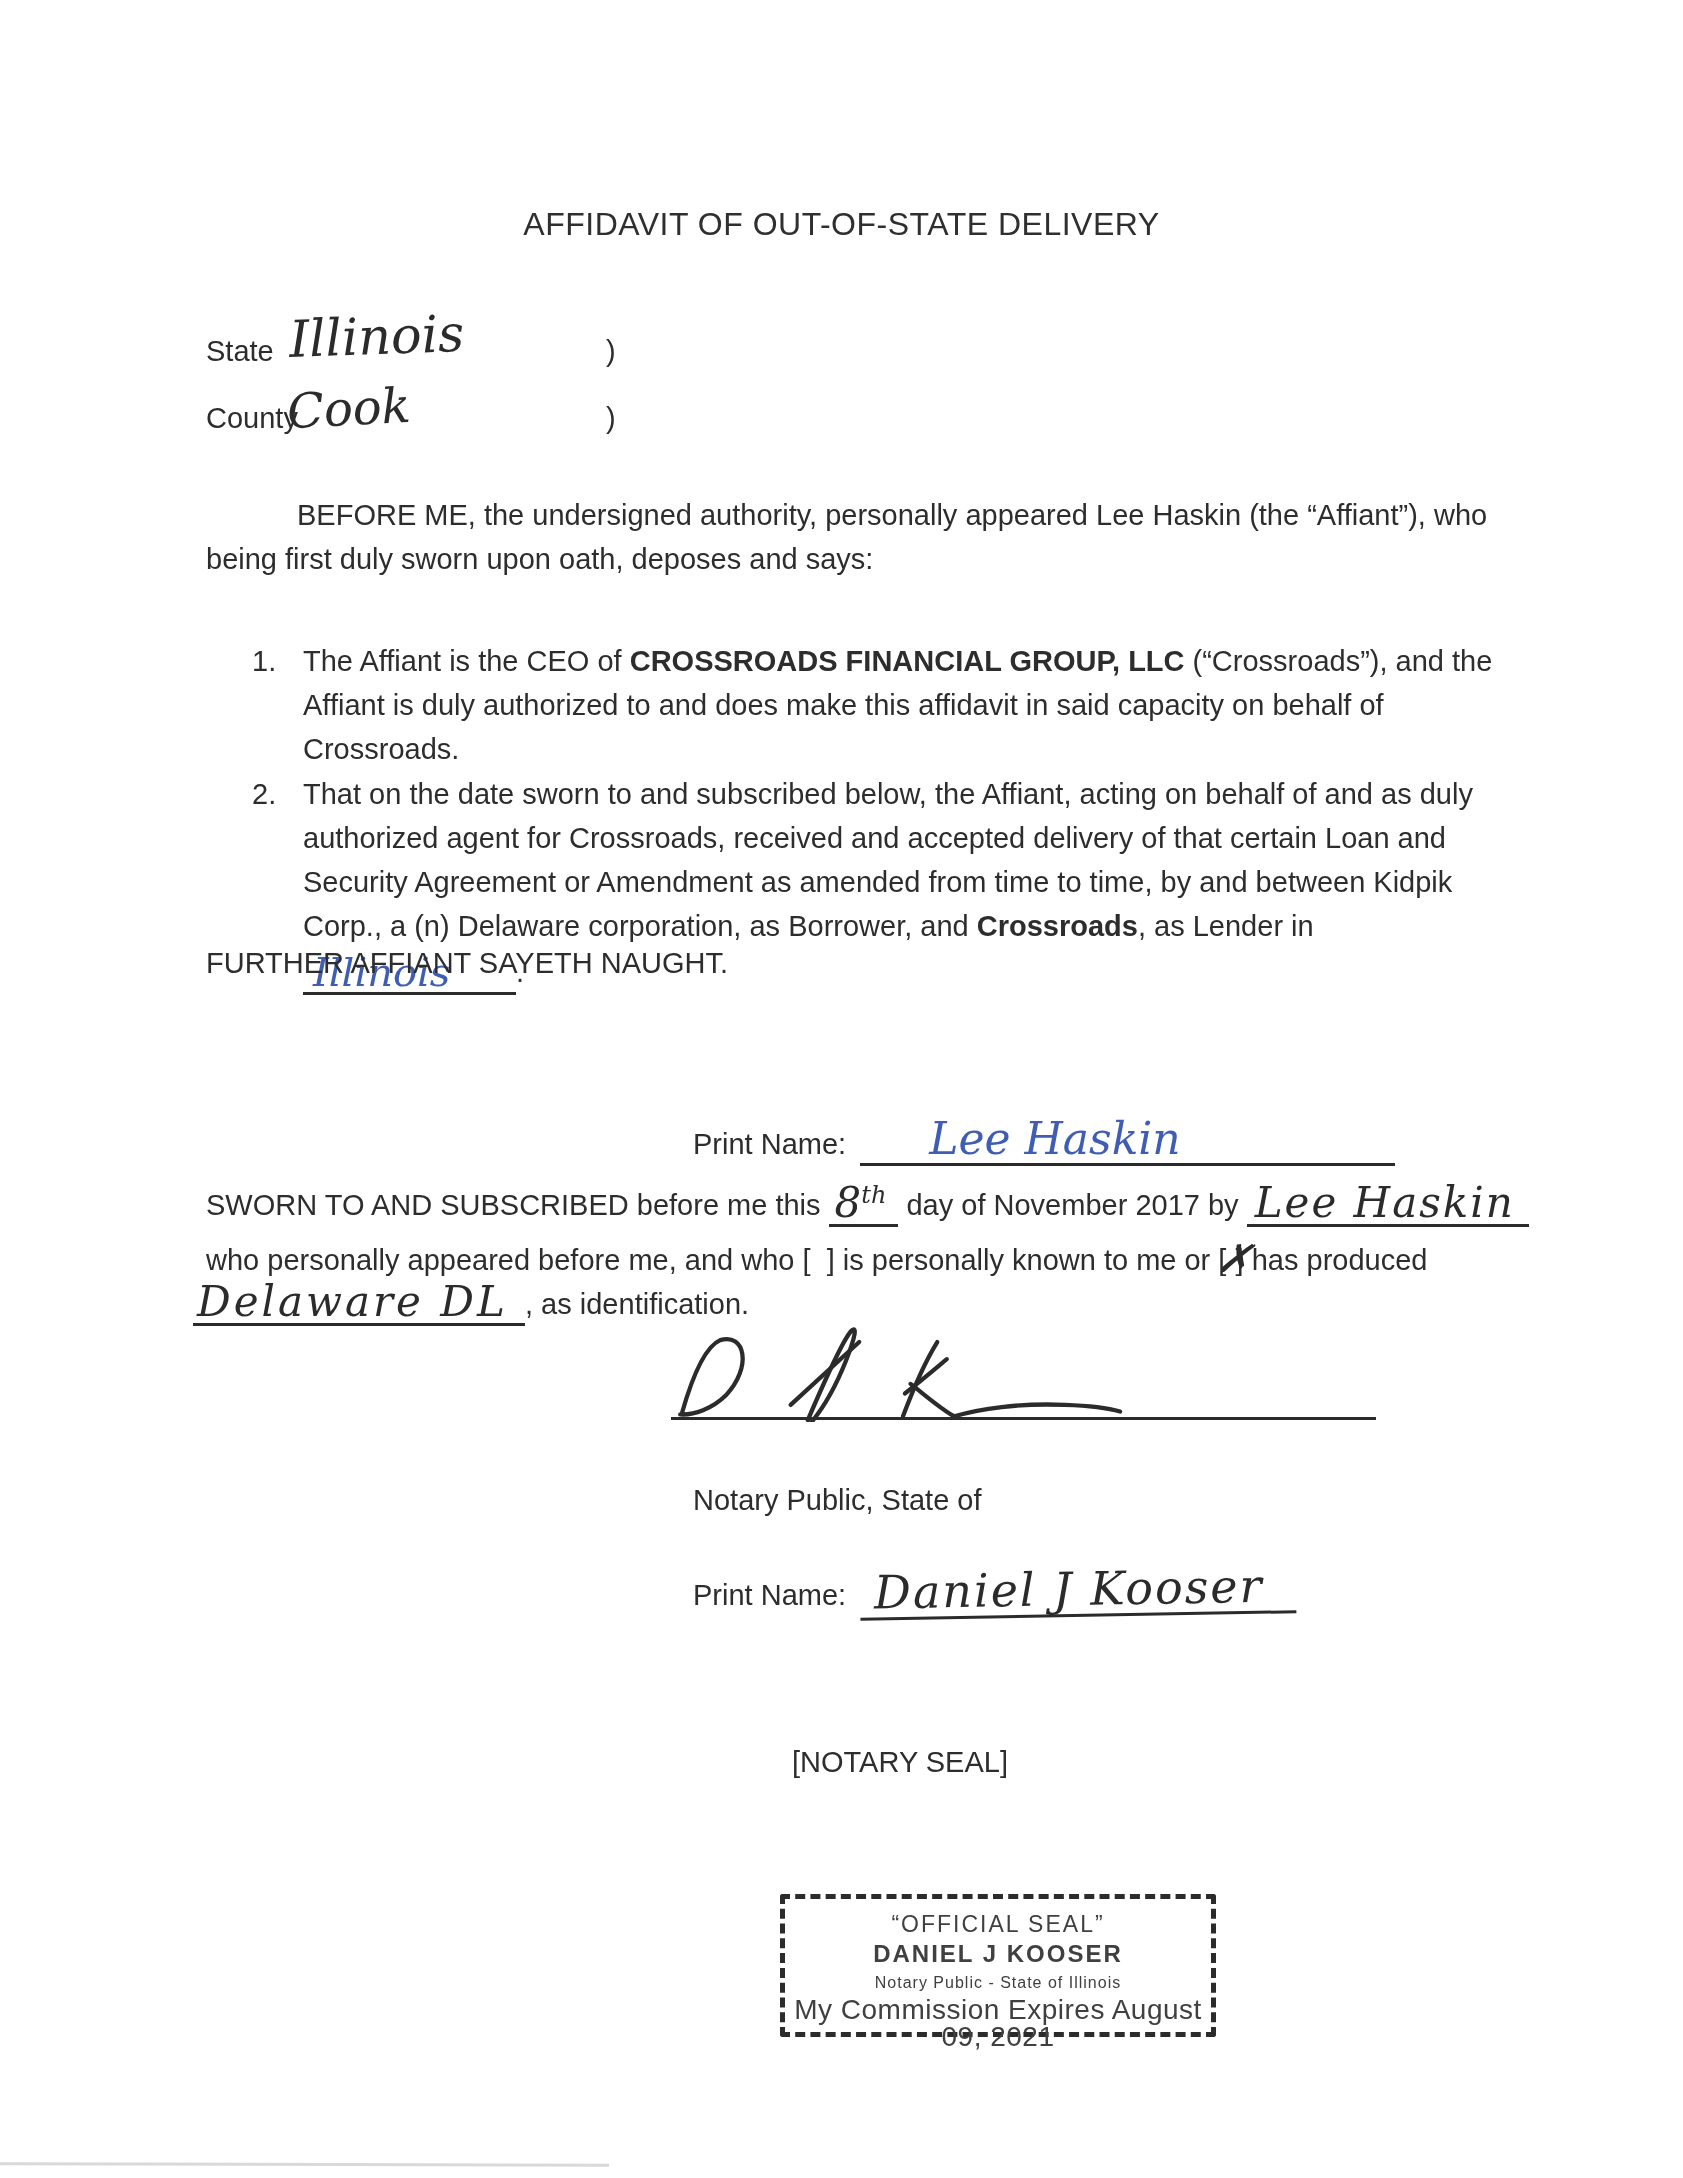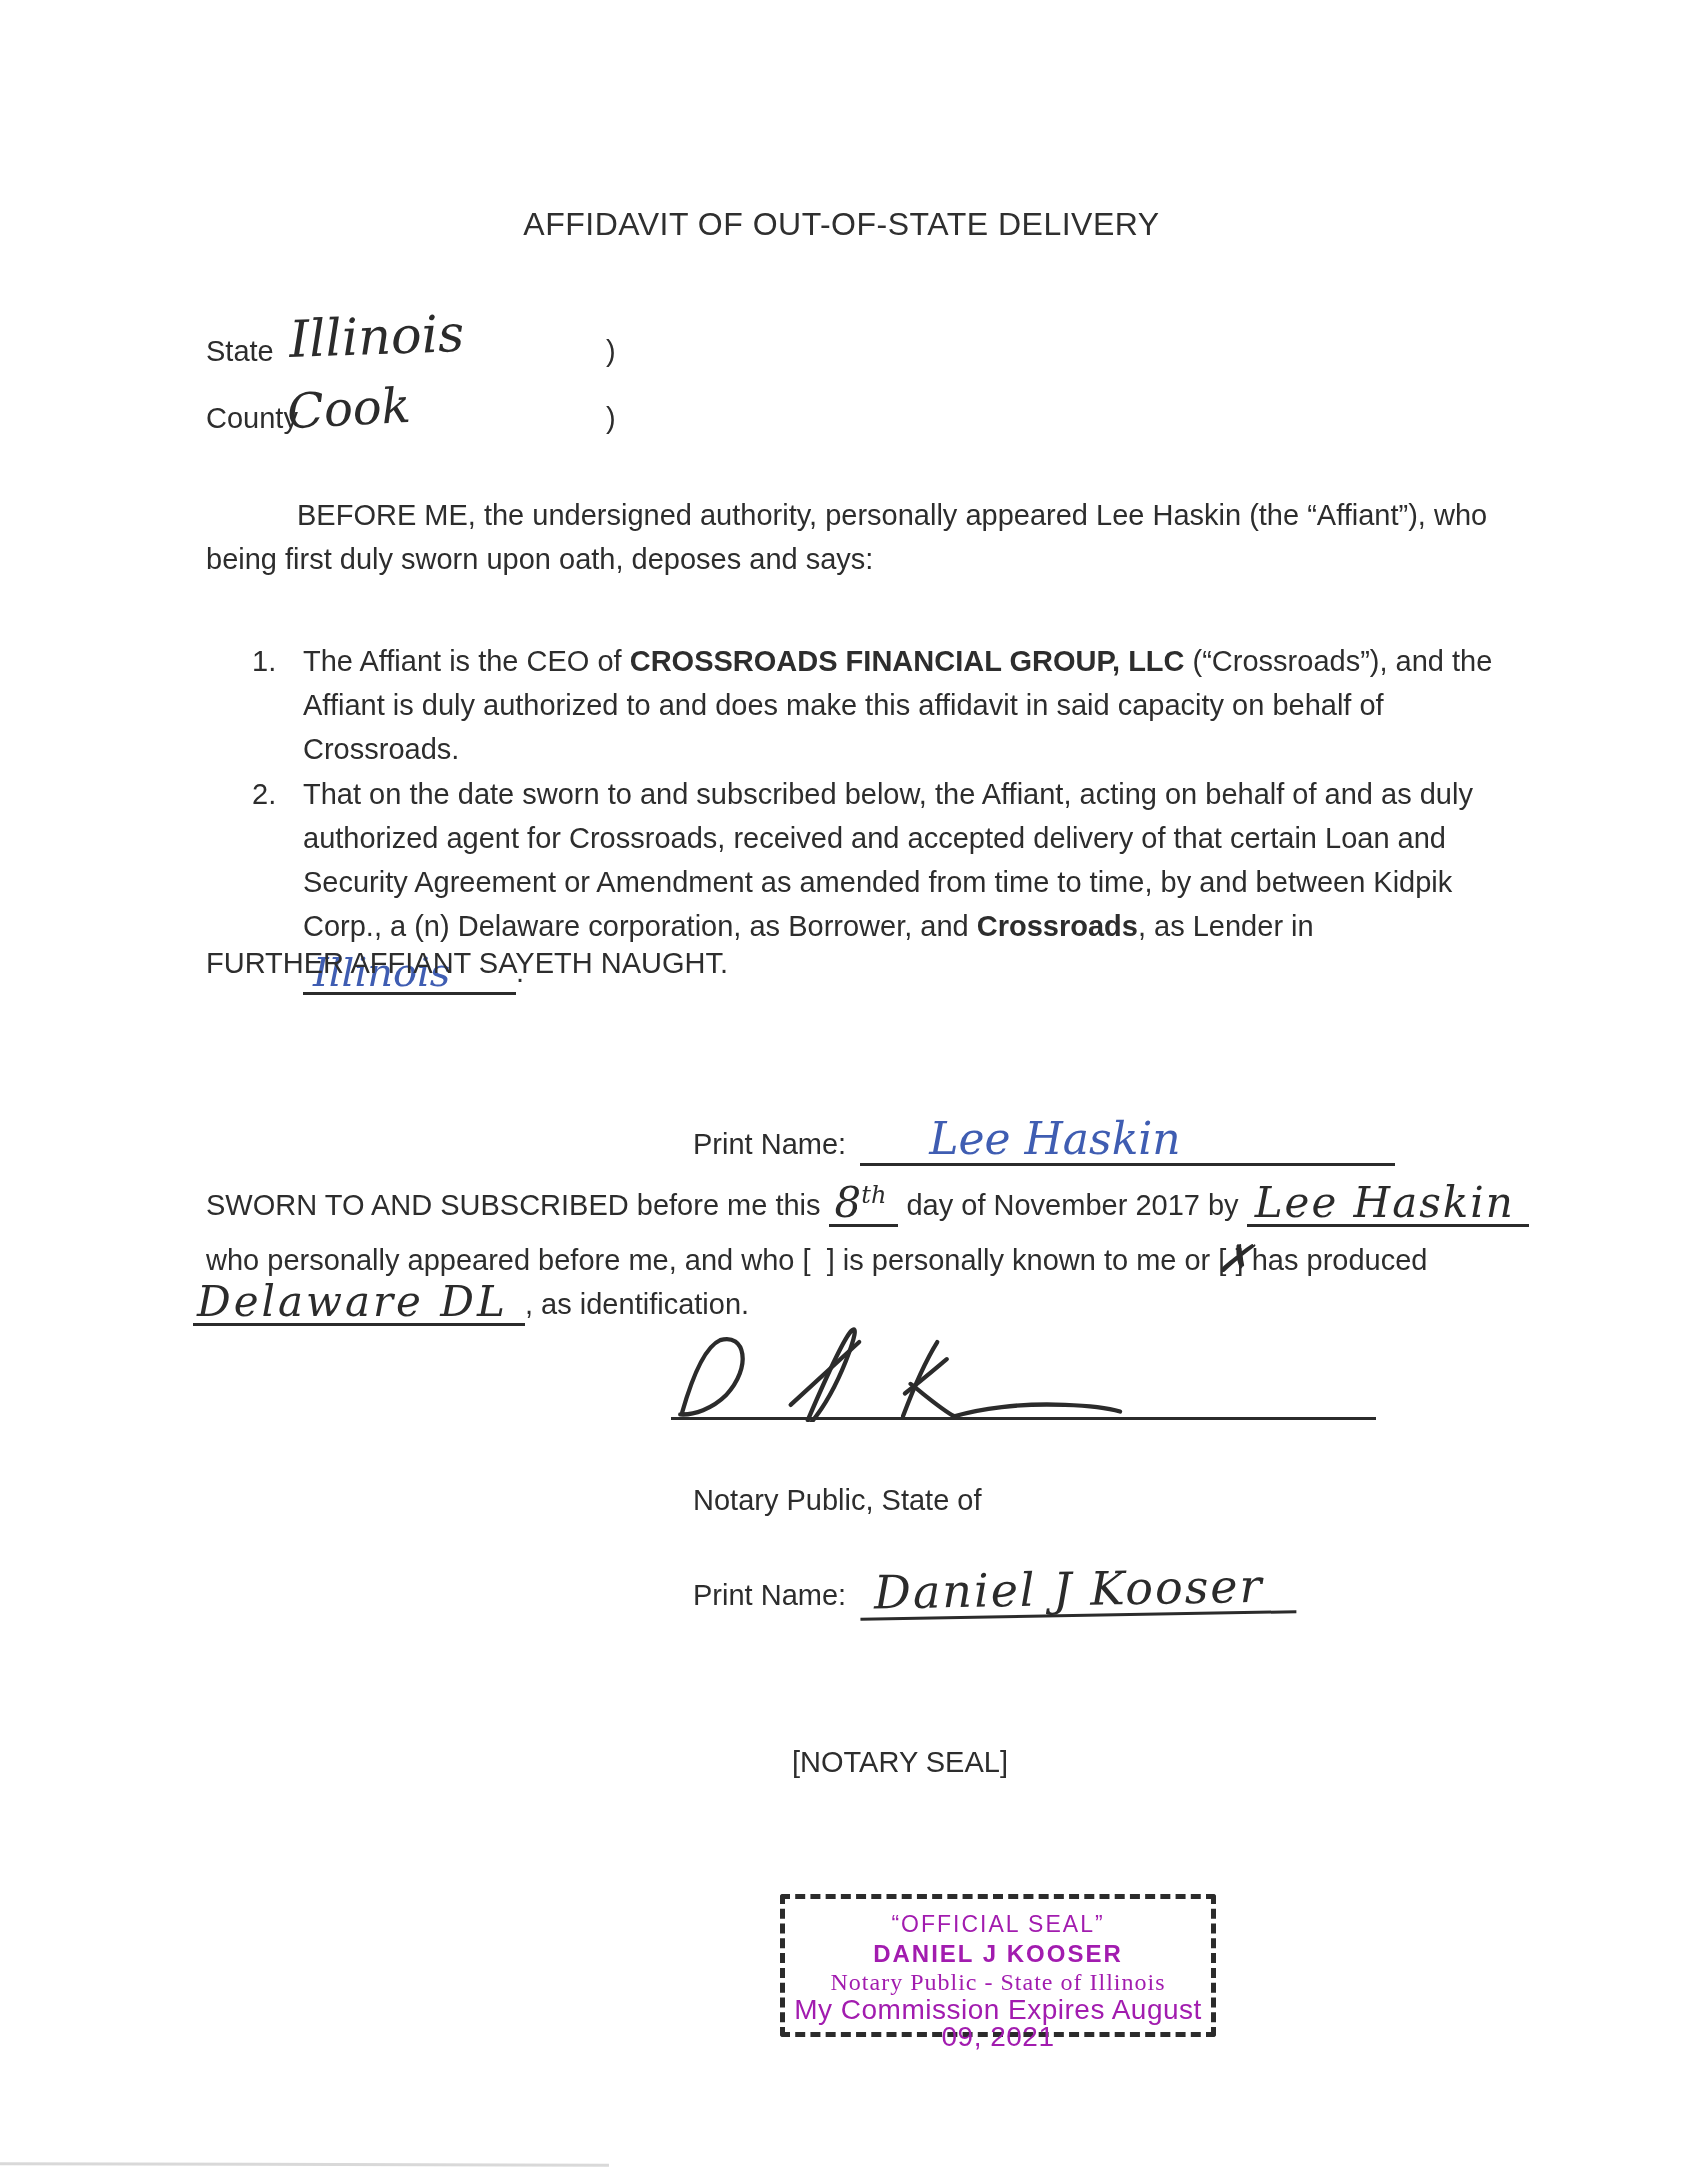--- a/index.html
+++ b/index.html
@@ -36,25 +36,25 @@
     vertical-align: baseline;
   }
   .list-item { position: relative; padding-left: 51px; }
   .num { position: absolute; left: 0; top: 0; }
   .seal-stamp {
     top: 1894px; left: 780px; width: 436px; height: 143px;
     border: 5px dashed #2b2b2b;
     border-radius: 3px;
     text-align: center;
     padding-top: 10px;
-    color: #a21caf;
+    color: #404040;
   }
   .seal-l1 { font-size: 23px; letter-spacing: 2px; line-height: 30px; }
   .seal-l2 { font-size: 24px; font-weight: bold; letter-spacing: 2px; line-height: 30px; }
-  .seal-l3 { font-size: 24px; letter-spacing: 1px; line-height: 27px; font-family: Liberation Serif, serif; }
+  .seal-l3 { font-size: 16px; letter-spacing: 1px; line-height: 27px; }
   .seal-l4 { font-size: 28px; letter-spacing: 0.5px; line-height: 27px; }
   .sig-line { background: #2b2b2b; height: 3px; }
   .scan-artifact {
     top: 2163px; left: 0; width: 609px; height: 3px;
     background: #d9d9d9;
     transform: rotate(0.15deg);
   }
   sup.th { font-size: 24px; vertical-align: 14px; }
 </style>
 </head>

